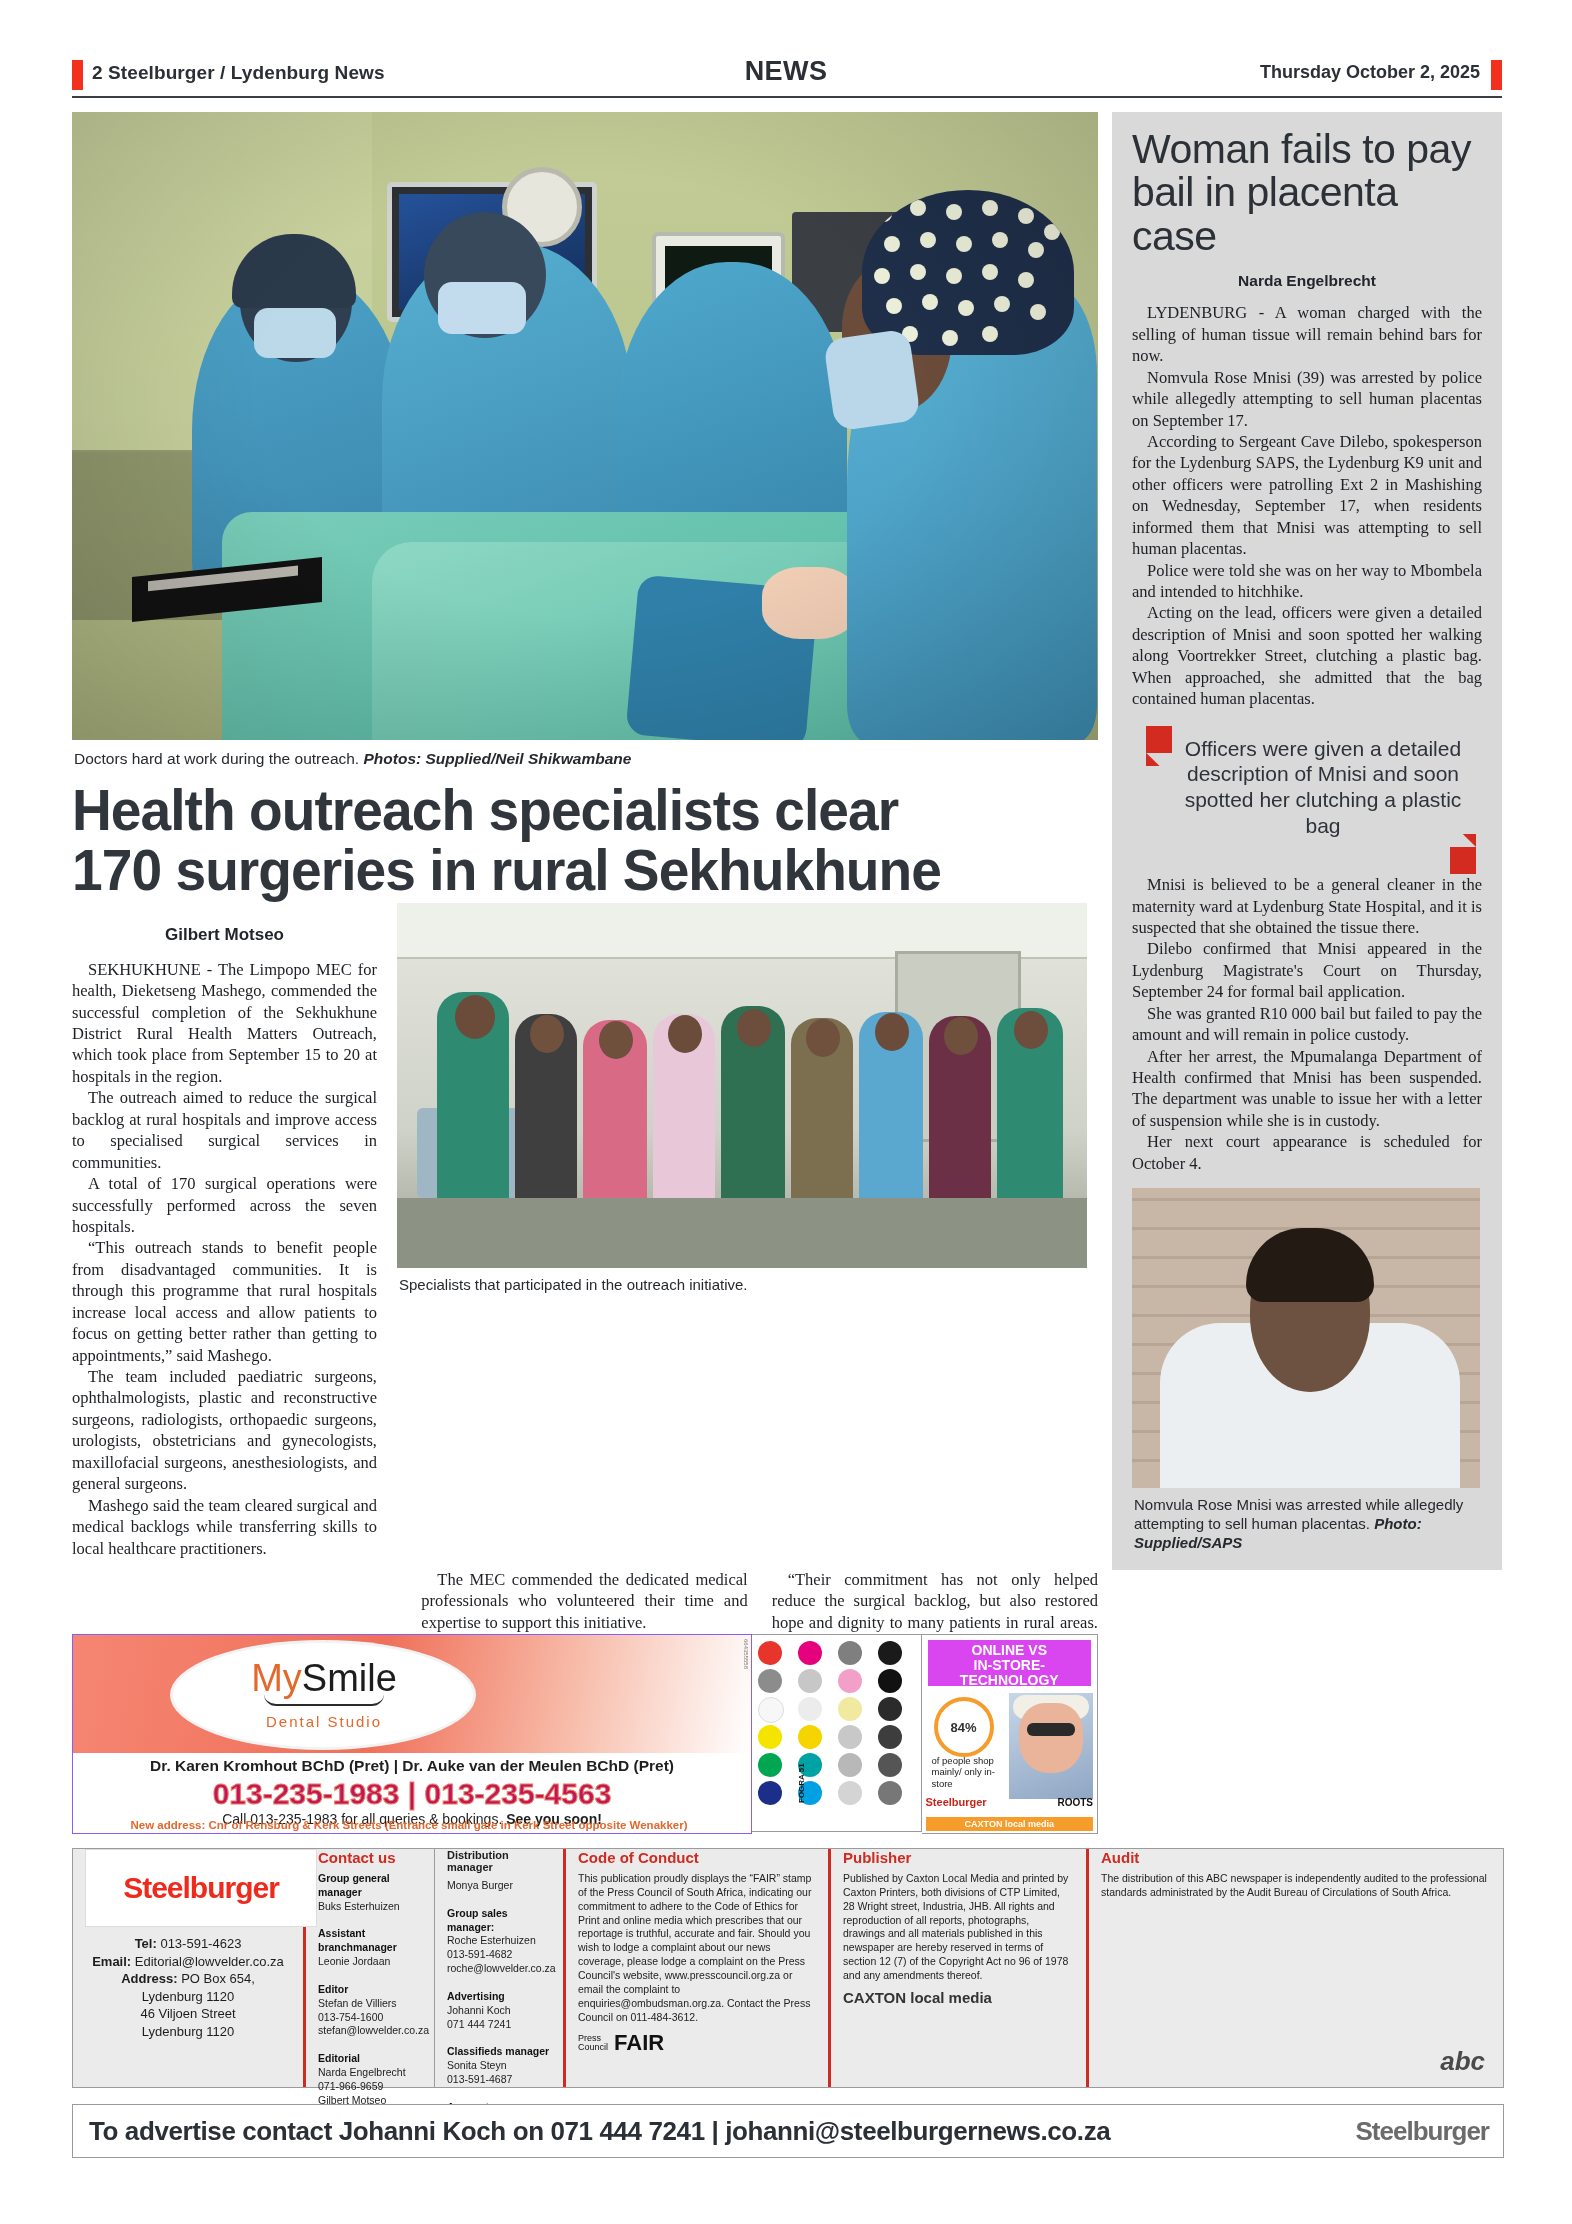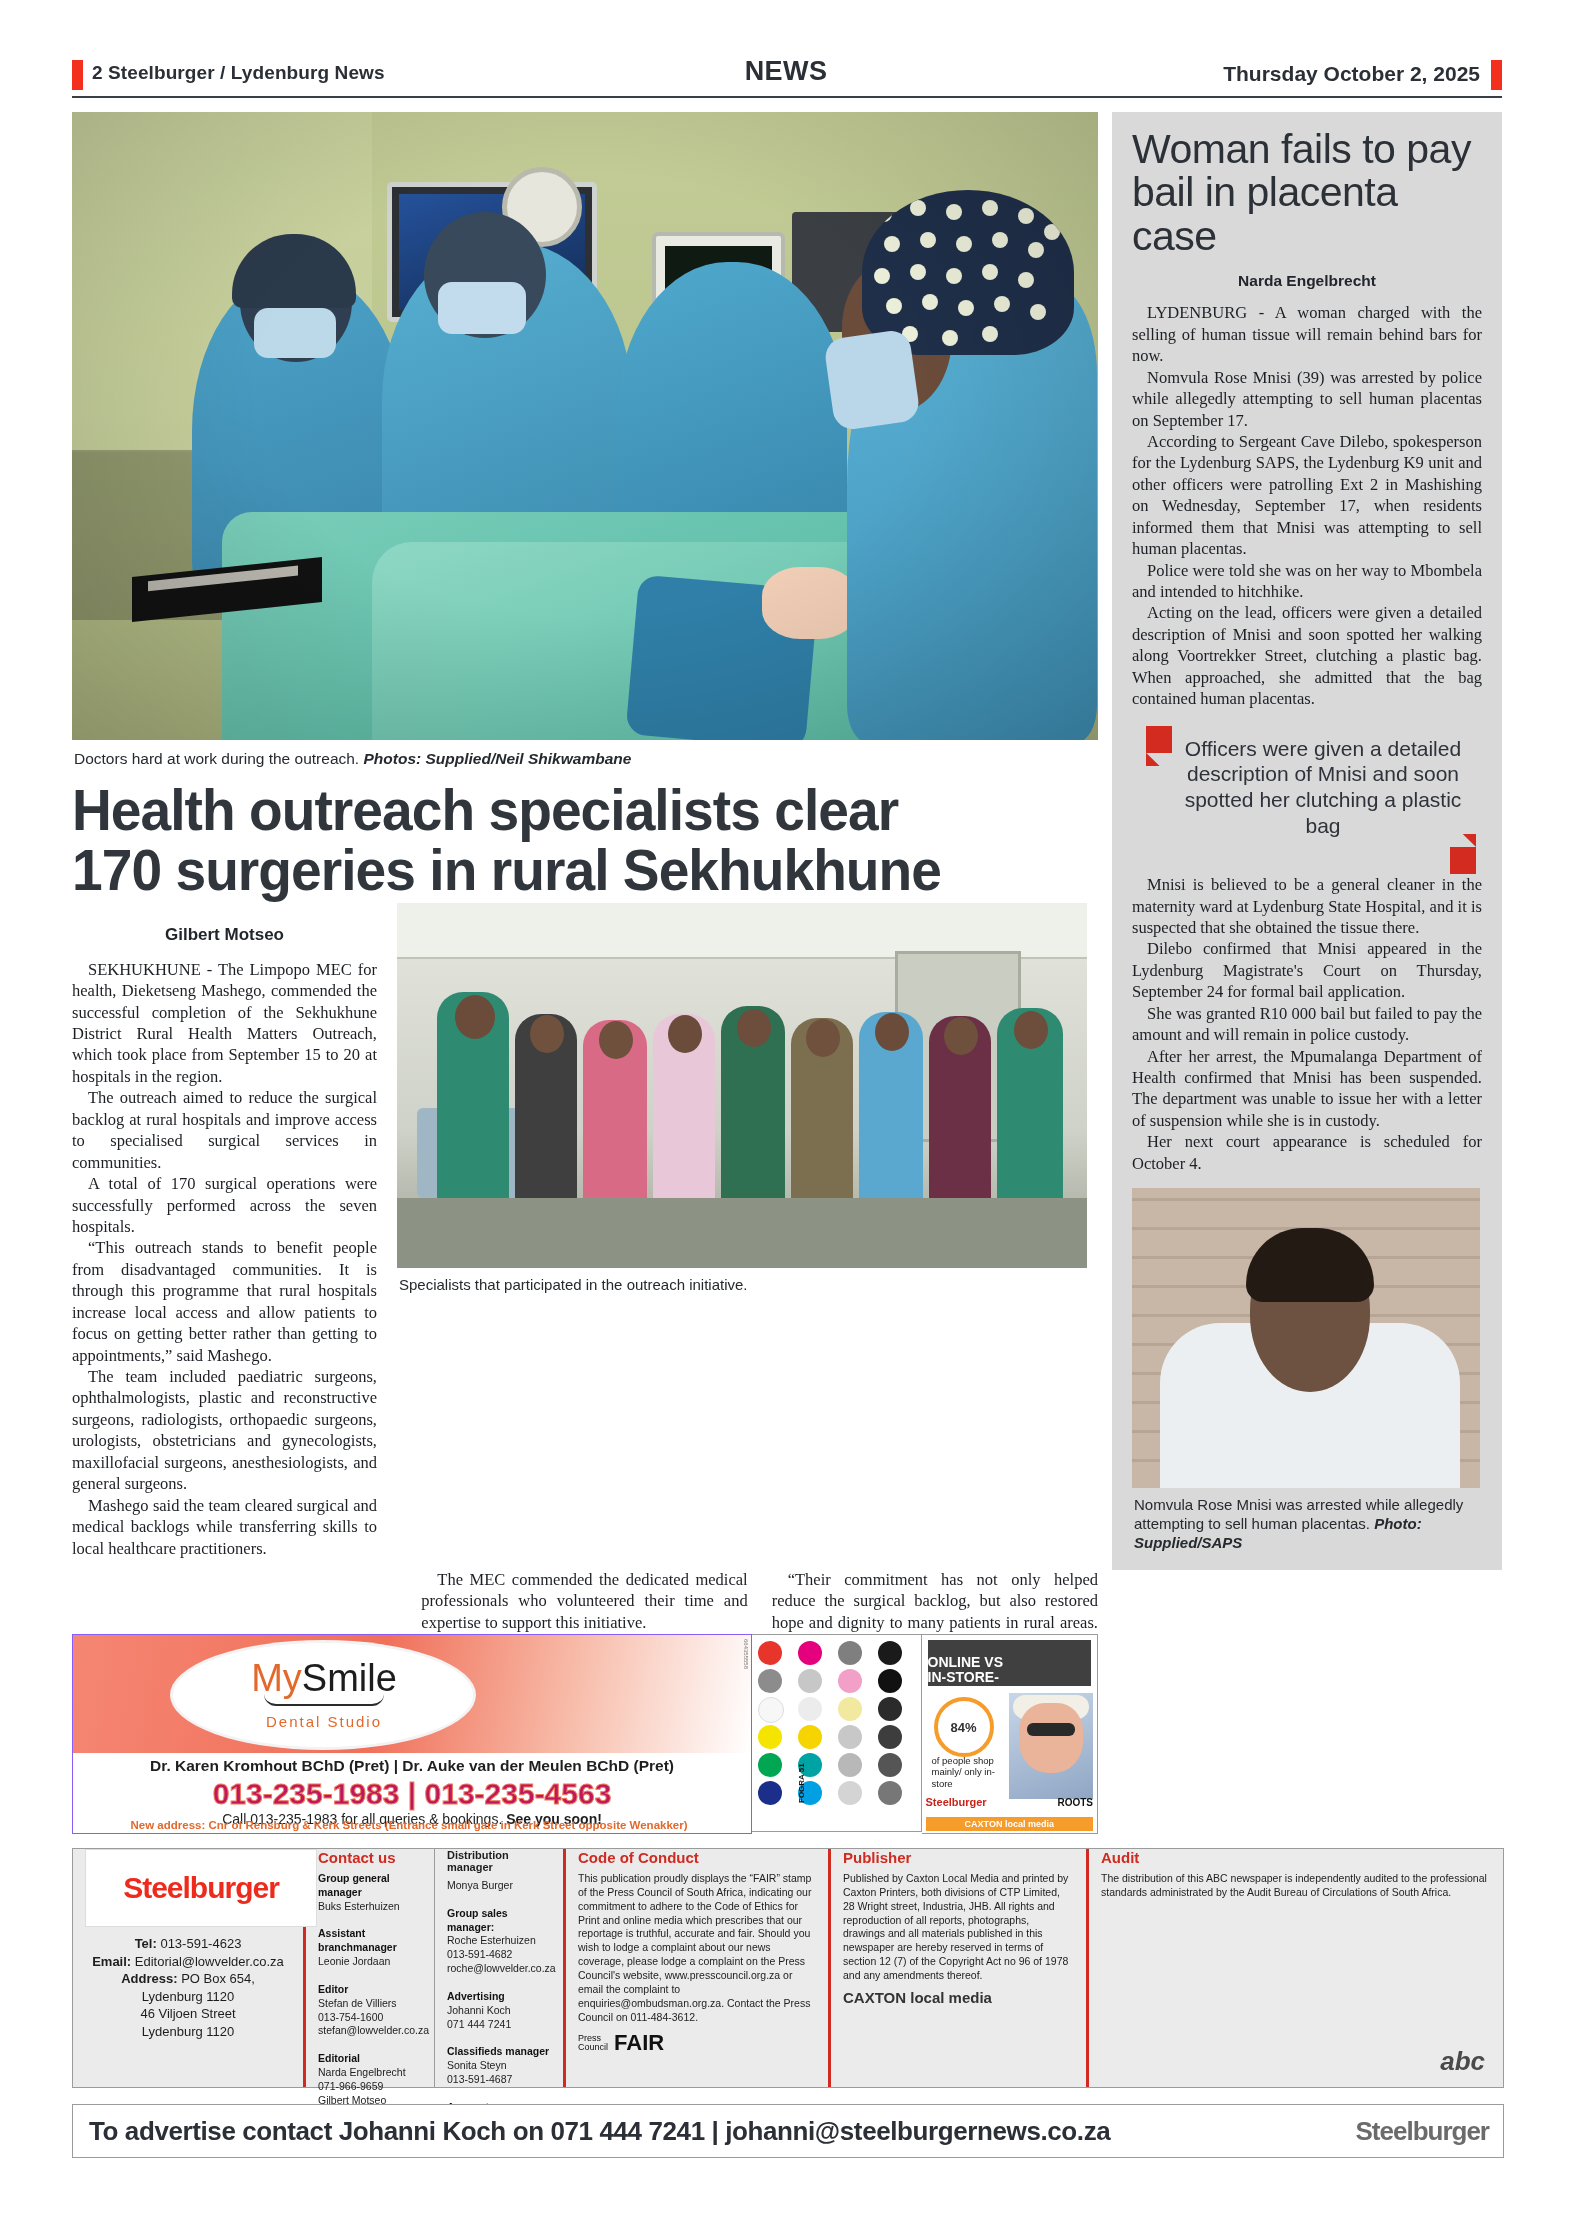--- a/index.html
+++ b/index.html
@@ -7,21 +7,21 @@
   .page{
     width:1572px;height:2224px;position:relative;background:#ffffff;
     box-sizing:border-box;overflow:hidden;
   }
   .mast-rule{position:absolute;left:72px;top:96px;width:1430px;height:2px;background:#3a3f44;}
   .mast-tick{position:absolute;width:11px;height:30px;background:#f2301d;top:60px;}
   .mast-tick.l{left:72px;}
   .mast-tick.r{left:1491px;}
   .mast-left{position:absolute;left:92px;top:62px;font-size:19px;font-weight:bold;color:#2b2f36;letter-spacing:.1px;}
   .mast-center{position:absolute;left:0;right:0;top:56px;text-align:center;font-size:27px;font-weight:bold;color:#2b2f36;letter-spacing:.4px;}
-  .mast-right{position:absolute;right:92px;top:62px;font-size:21px;font-weight:bold;color:#2b2f36;text-align:right;}
+  .mast-right{position:absolute;right:92px;top:62px;font-size:18px;font-weight:bold;color:#2b2f36;text-align:right;}
 
   
   .leftcol{position:absolute;left:72px;top:112px;width:1026px;}
   .rightcol{position:absolute;left:1112px;top:112px;width:390px;background:#d9d9d9;padding:0 0 0 0;}
 
   
   .hero{position:relative;width:1026px;height:628px;overflow:hidden;background:#b9c48e;}
   .hero .wallA{position:absolute;inset:0;background:
       linear-gradient(180deg,#c3cc96 0%,#bcc68f 45%,#aab37e 100%);}
   .hero .wallpanel{position:absolute;left:0;top:0;width:300px;height:340px;background:#cdd6a4;opacity:.6;}
@@ -127,22 +127,22 @@
   .ad-mysmile .call{position:absolute;left:14px;top:176px;width:650px;text-align:center;font-size:14px;color:#1f1f1f;}
   .ad-mysmile .addr{position:absolute;left:6px;bottom:2px;width:660px;text-align:center;font-size:11.5px;font-weight:bold;color:#e2682b;}
   .ad-mysmile .side{position:absolute;right:2px;top:4px;font-size:6px;color:#777;writing-mode:vertical-rl;}
 
   .ad-colorbar{position:relative;width:170px;height:198px;border:1px solid #9b9b9b;border-left:0;background:#fff;padding:6px;box-sizing:border-box;}
   .swgrid{display:grid;grid-template-columns:repeat(4,1fr);grid-auto-rows:24px;gap:4px;}
   .sw{border-radius:50%;width:24px;height:24px;}
   .ad-colorbar .fogra{position:absolute;left:54px;bottom:28px;font-size:8px;font-weight:bold;color:#111;transform:rotate(-90deg);transform-origin:left bottom;}
 
   .ad-online{position:relative;width:176px;height:198px;border:1px solid #9b9b9b;border-left:0;background:#fff;overflow:hidden;}
-  .ad-online .tbar{position:absolute;left:6px;top:5px;right:6px;height:46px;background:#404040;color:#fff;
-     font-size:14px;font-weight:bold;line-height:1.08;padding-top:15px;box-sizing:border-box;}
+  .ad-online .tbar{position:absolute;left:6px;top:5px;right:6px;height:46px;background:#d946ef;color:#fff;text-align:center;
+     font-size:14px;font-weight:bold;line-height:1.08;padding-top:3px;box-sizing:border-box;}
   .ad-online .pct{position:absolute;left:12px;top:62px;width:52px;height:52px;border-radius:50%;border:4px solid #f59c2a;
      color:#333;font-size:13px;font-weight:bold;display:flex;align-items:center;justify-content:center;}
   .ad-online .ptxt{position:absolute;left:10px;top:120px;width:76px;font-size:9.5px;color:#222;line-height:1.2;}
   .ad-online .ph{position:absolute;right:4px;top:58px;width:84px;height:106px;background:linear-gradient(160deg,#c8d7e8,#8fa6c4);}
   .ad-online .ph .hatlady{position:absolute;left:10px;top:10px;width:64px;height:70px;border-radius:40% 40% 45% 45%;background:#e9b49a;}
   .ad-online .ph .hat{position:absolute;left:4px;top:2px;width:76px;height:24px;border-radius:40px;background:#f2efe6;}
   .ad-online .ph .glass{position:absolute;left:18px;top:30px;width:48px;height:13px;background:#2a2a2a;border-radius:6px;}
   .ad-online .brands{position:absolute;left:4px;bottom:2px;right:4px;height:30px;display:flex;align-items:center;justify-content:space-between;}
   .ad-online .bsteel{font-size:11px;font-weight:bold;color:#c9241a;}
   .ad-online .broot{font-size:10px;font-weight:bold;color:#111;}

